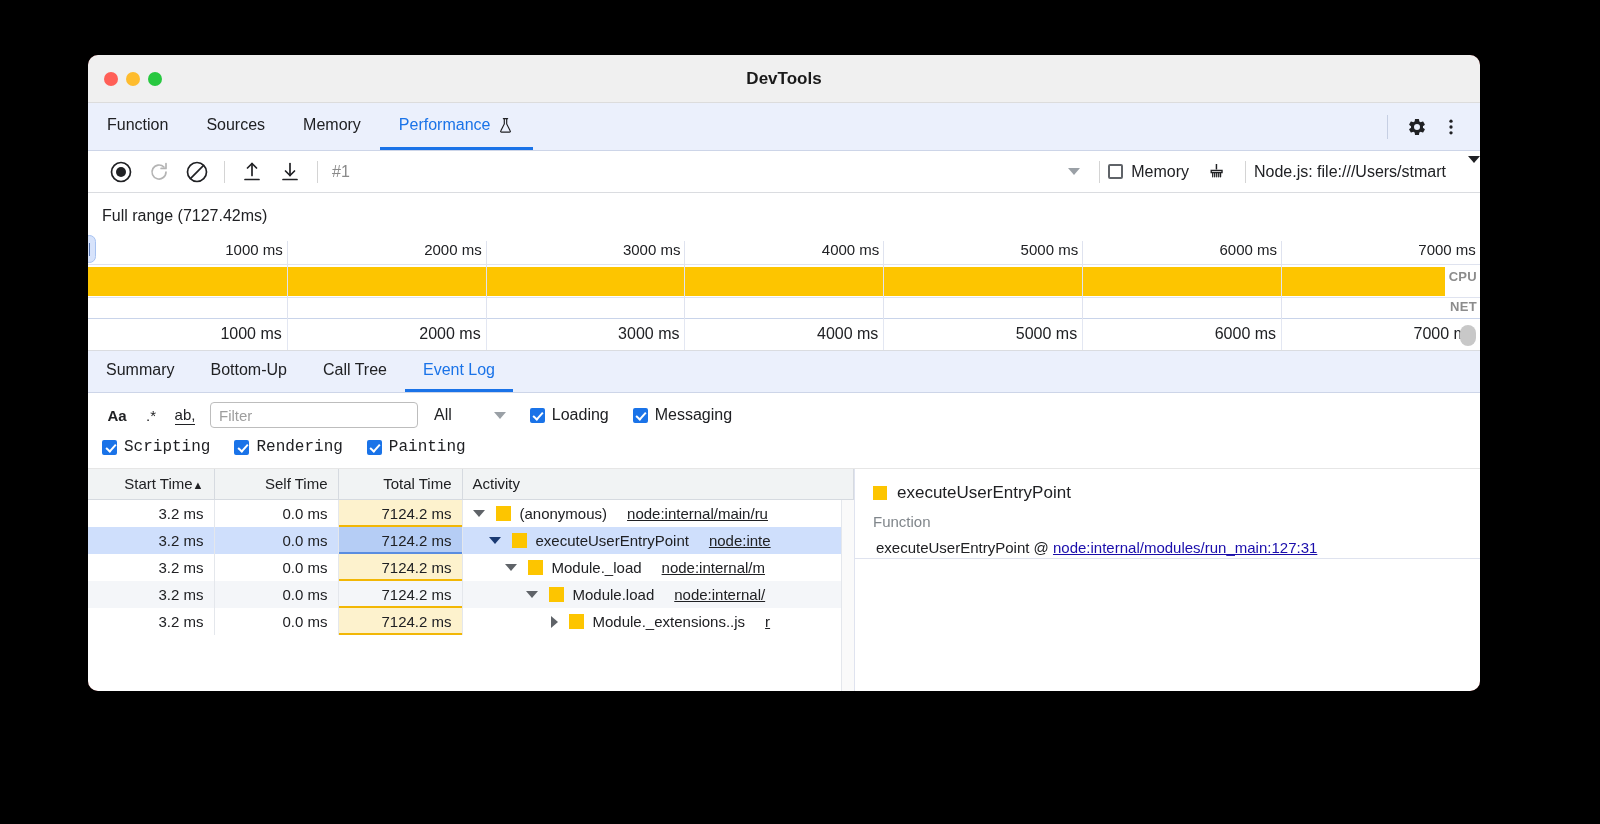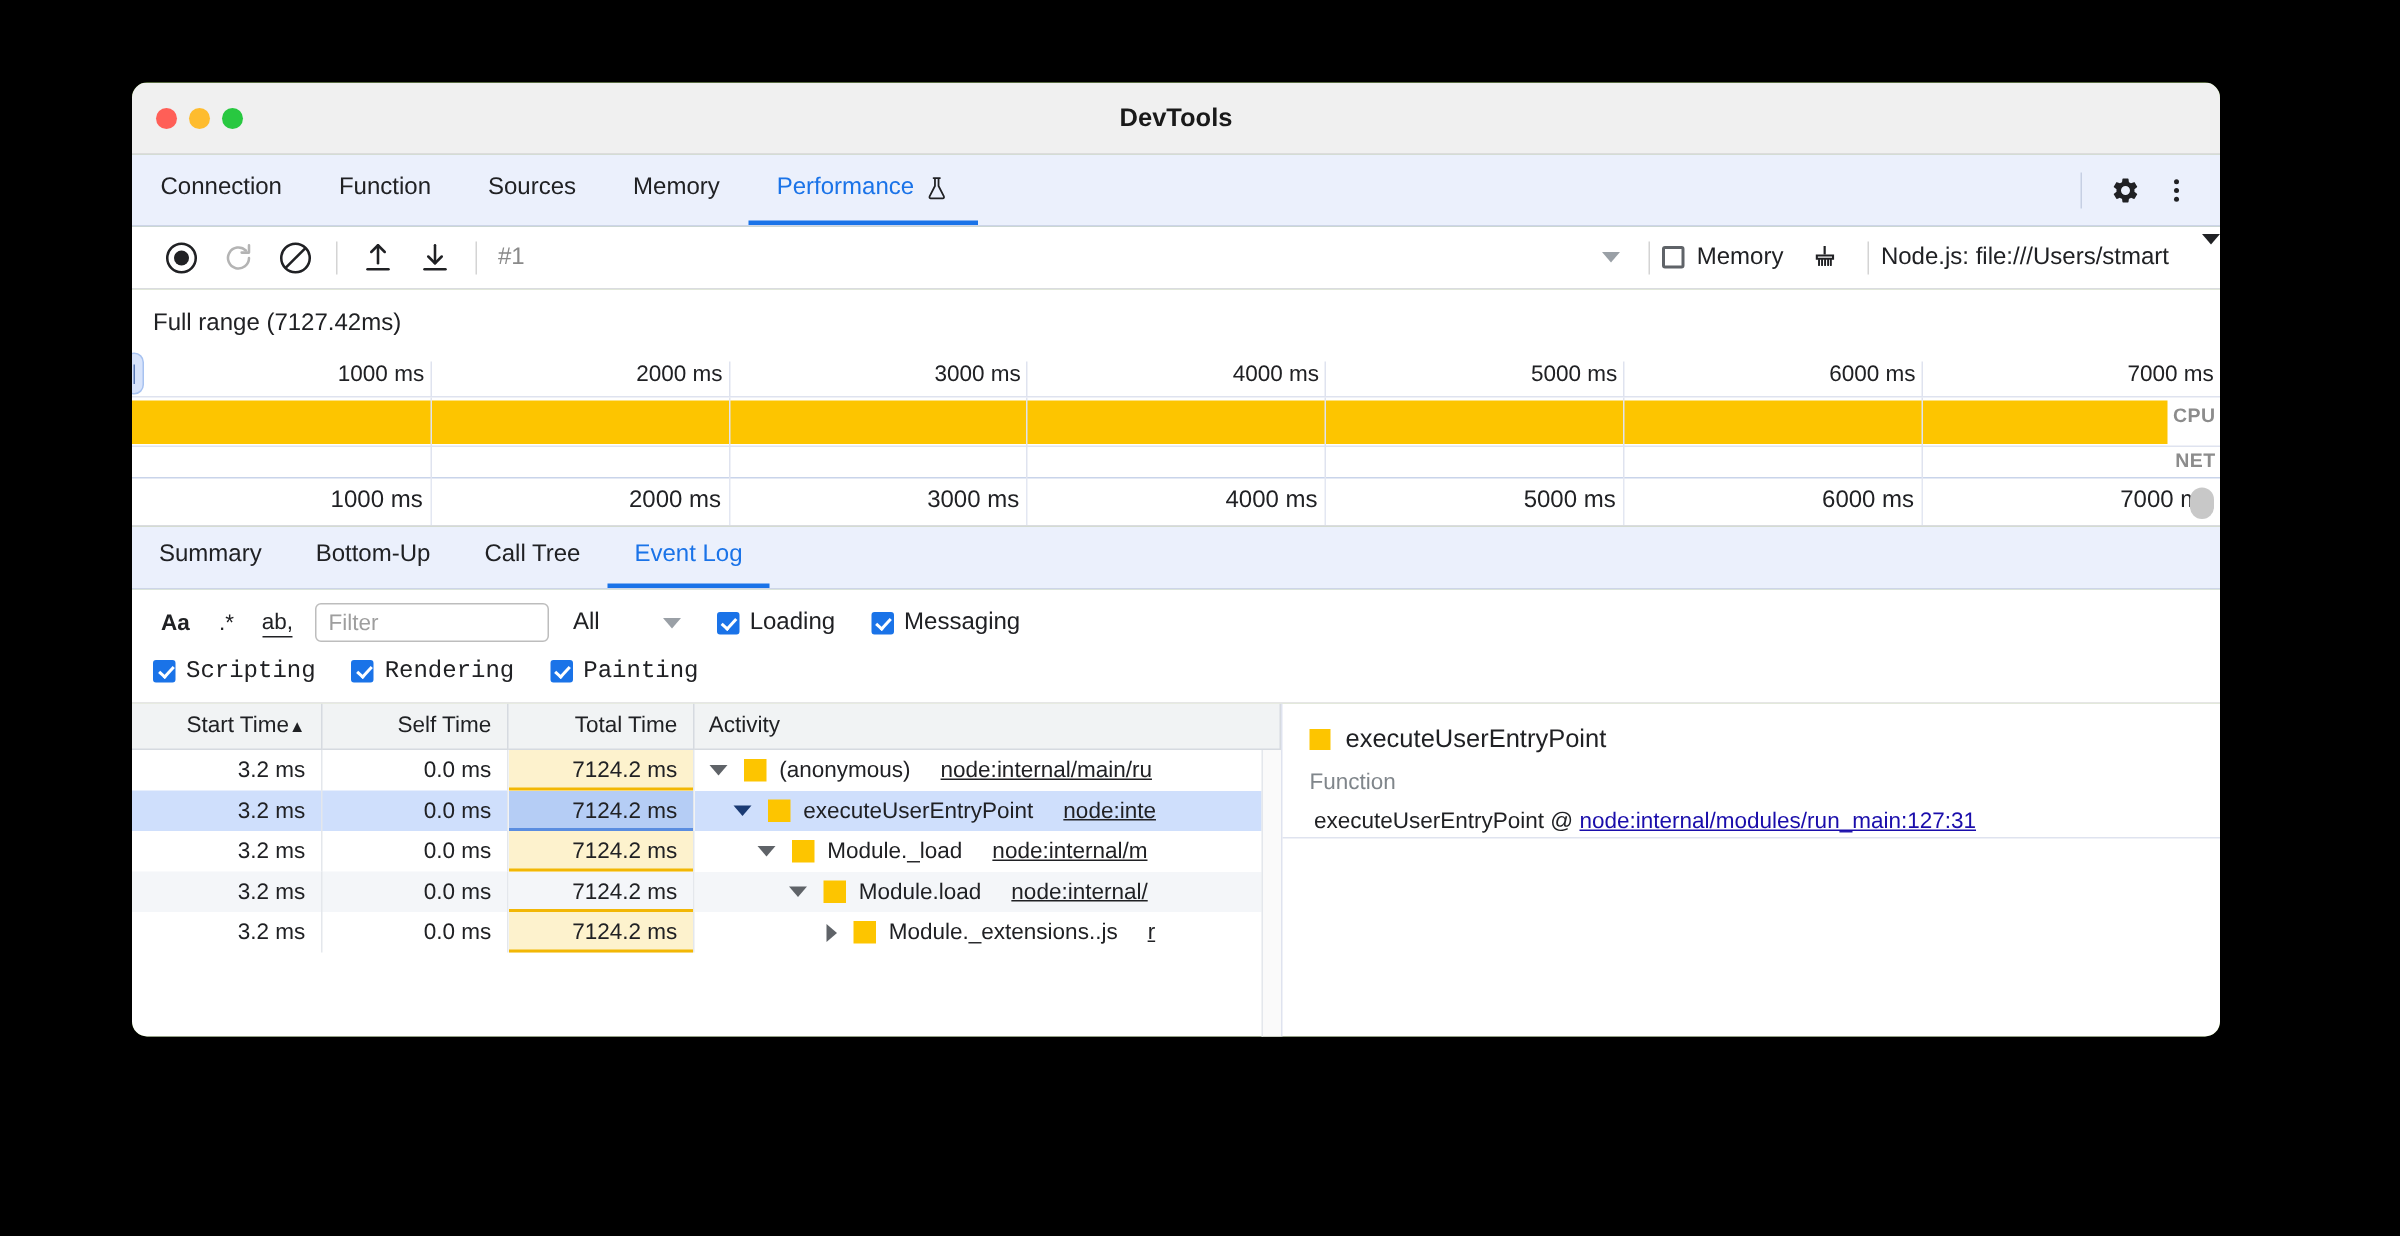--- a/index.html
+++ b/index.html
@@ -8,21 +8,21 @@
     width: 1600px; height: 824px;
     background: #000;
     font-family: "Liberation Sans", sans-serif;
     -webkit-font-smoothing: antialiased;
   }
 
   #window {
     position: absolute;
     left: 88px; top: 55px;
     width: 1392px; height: 636px;
-    background: #4d7c0f;
+    background: #7f1d1d;
     border-radius: 10px;
     overflow: hidden;
     box-shadow: 0 10px 40px rgba(0,0,0,0.45);
   }
 
   
   .titlebar {
     position: relative;
     height: 48px;
     background: #f0f0f0;
@@ -195,21 +195,21 @@
   .filterbar { background: #fff; border-bottom: 1px solid #e6e6e6; padding: 5px 0 6px 0; }
   .frow { display: flex; align-items: center; height: 34px; padding-left: 12px; gap: 0; }
   .fbtn {
     width: 34px; height: 30px;
     display: flex; align-items: center; justify-content: center;
     font-size: 15px; color: #202124;
   }
   .fbtn.bold { font-weight: bold; }
   .fbtn .under { border-bottom: 1.5px solid #202124; padding-bottom: 1px; }
   .finput {
-    width: 156px; height: 26px;
+    width: 208px; height: 26px;
     border: 1px solid #bdbdbd; border-radius: 4px;
     font-size: 15px; color: #202124;
     padding: 0 8px; margin-left: 8px;
     background: #fff; outline: none;
     font-family: "Liberation Sans", sans-serif;
   }
   .finput::placeholder { color: #9e9e9e; }
   .fselect { display: flex; align-items: center; margin-left: 16px; gap: 0; }
   .fselect .lbl { font-size: 16px; color: #202124; }
   .fselect .cr { margin-left: 42px; }
@@ -306,23 +306,20 @@
   <div class="titlebar">
     <div class="lights">
       <div class="light red"></div>
       <div class="light yellow"></div>
       <div class="light green"></div>
     </div>
     <div class="win-title">DevTools</div>
   </div>
 
   <div class="tabstrip">
-    <div class="tab">
-      <span>Connection</span>
-    </div>
     <div class="tab">
       <span>Function</span>
     </div>
     <div class="tab">
       <span>Sources</span>
     </div>
     <div class="tab">
       <span>Memory</span>
     </div>
     <div class="tab active">

